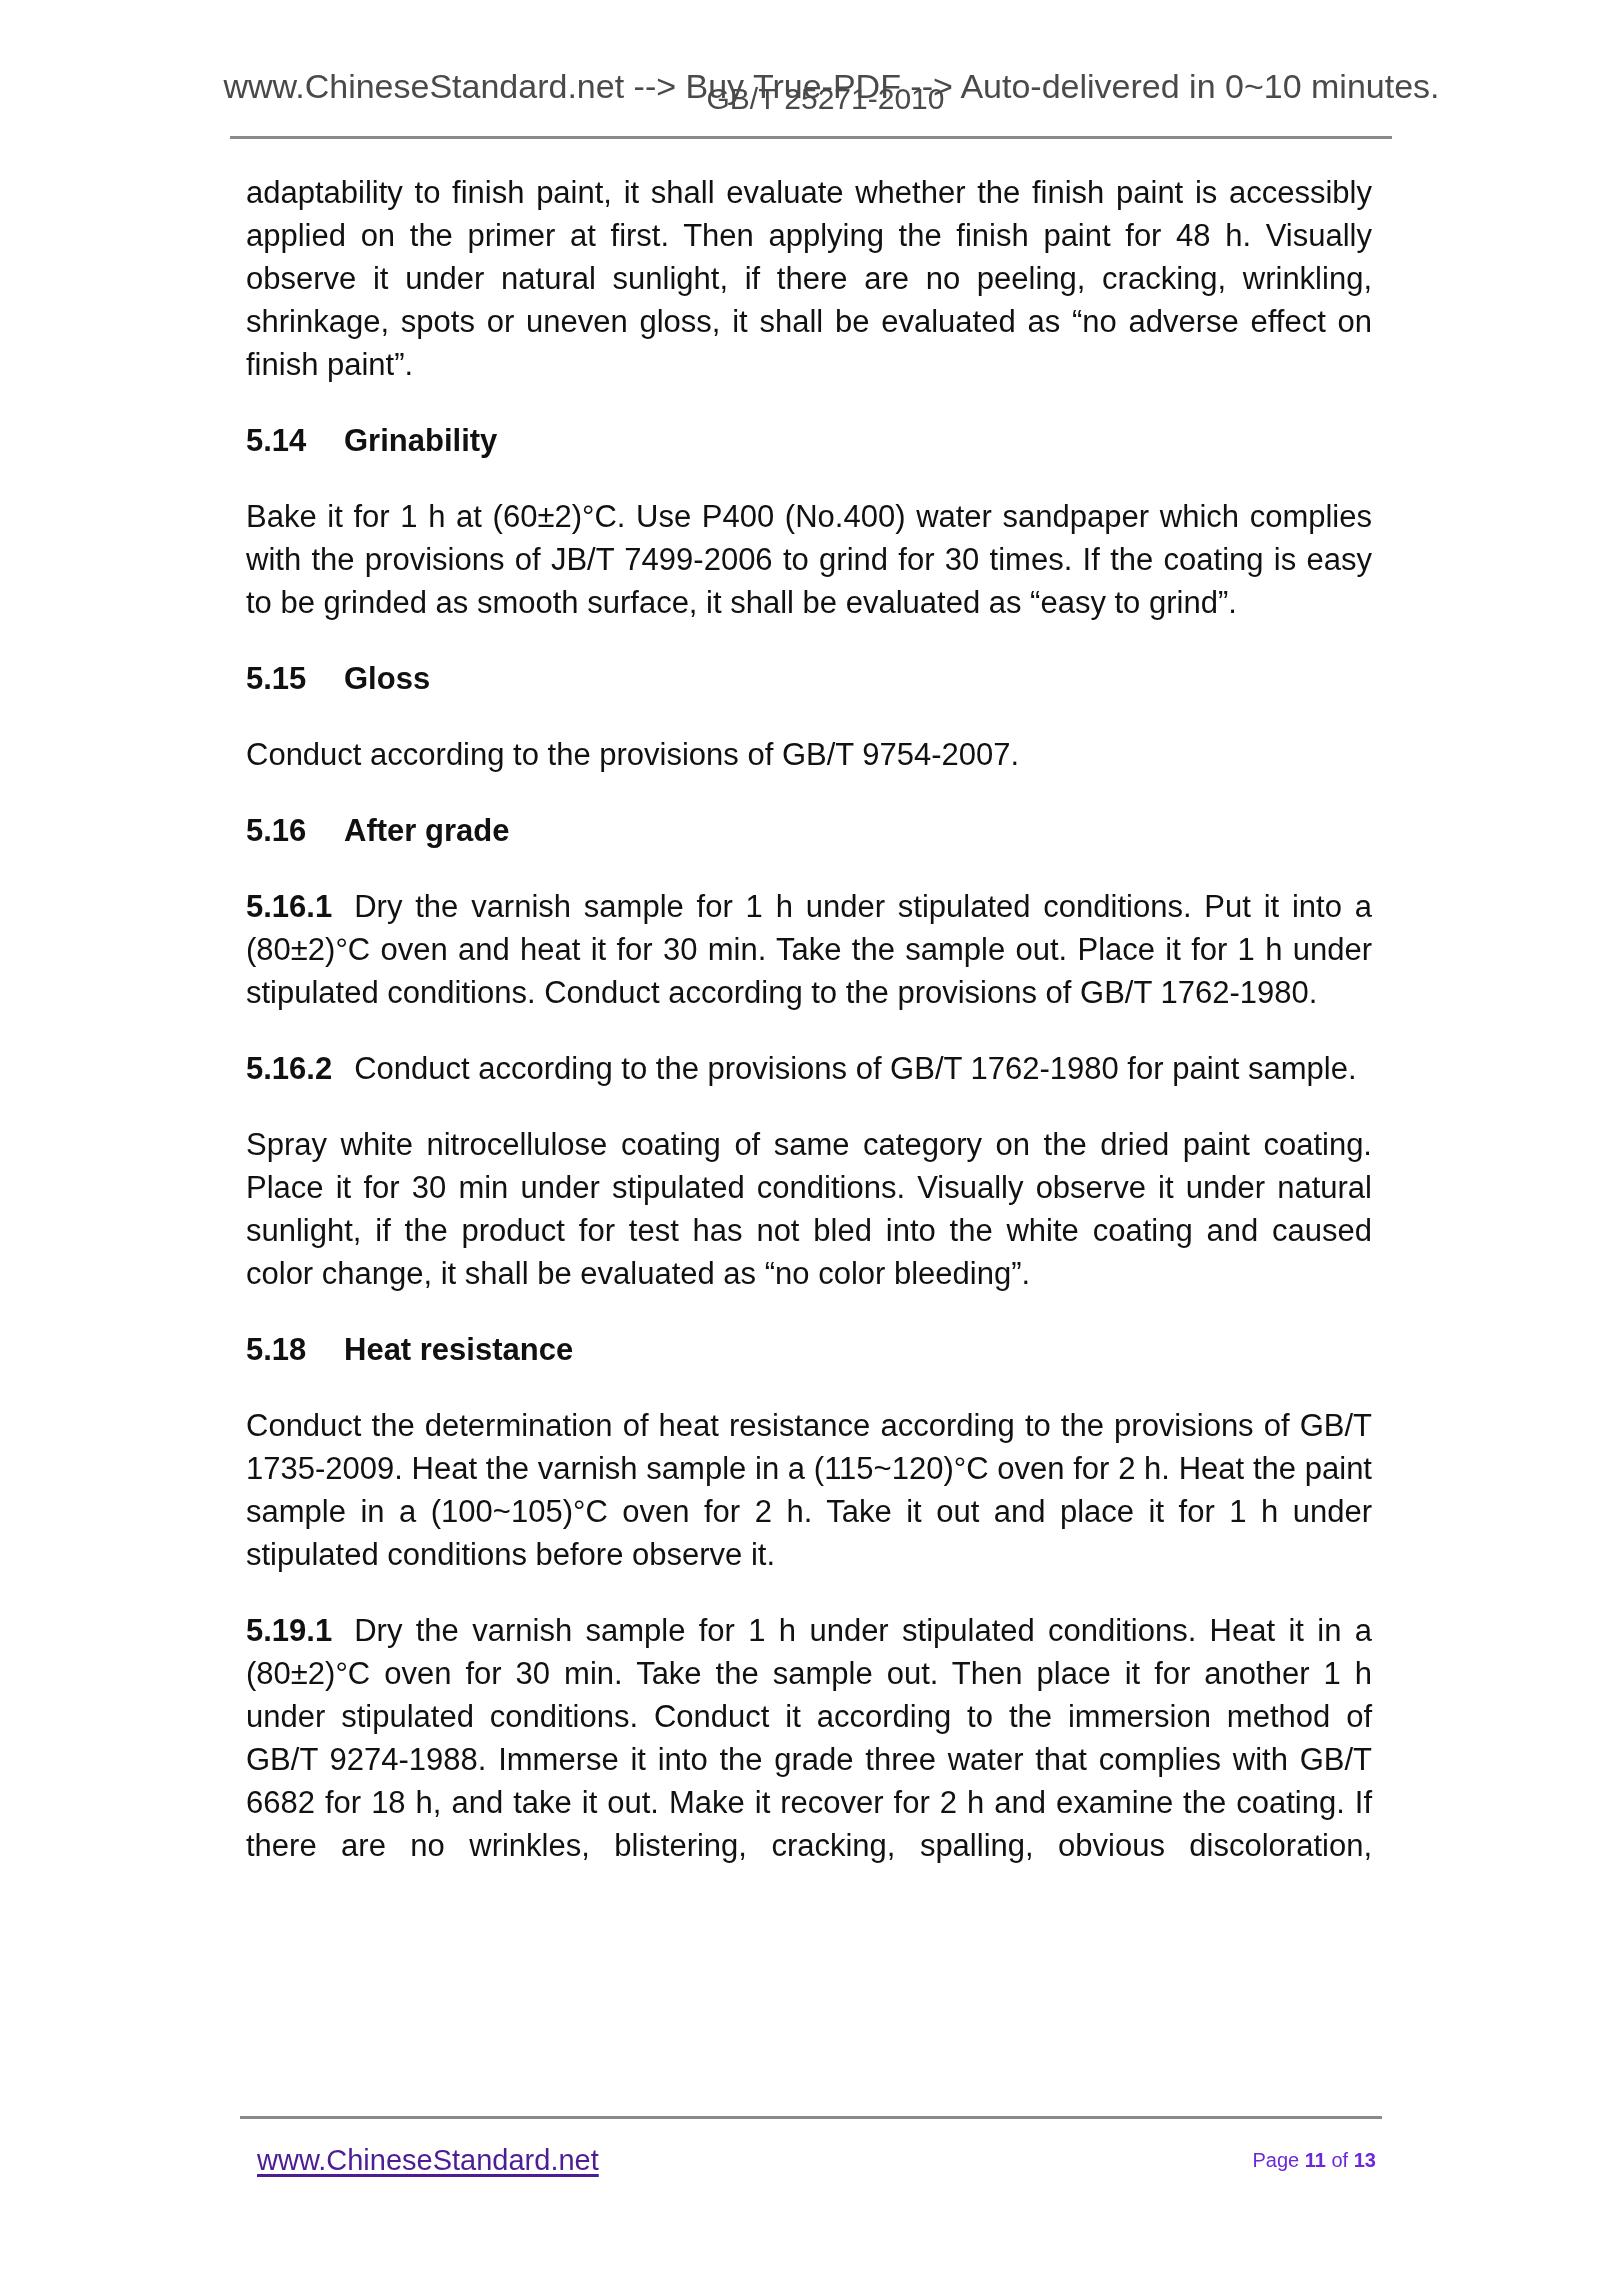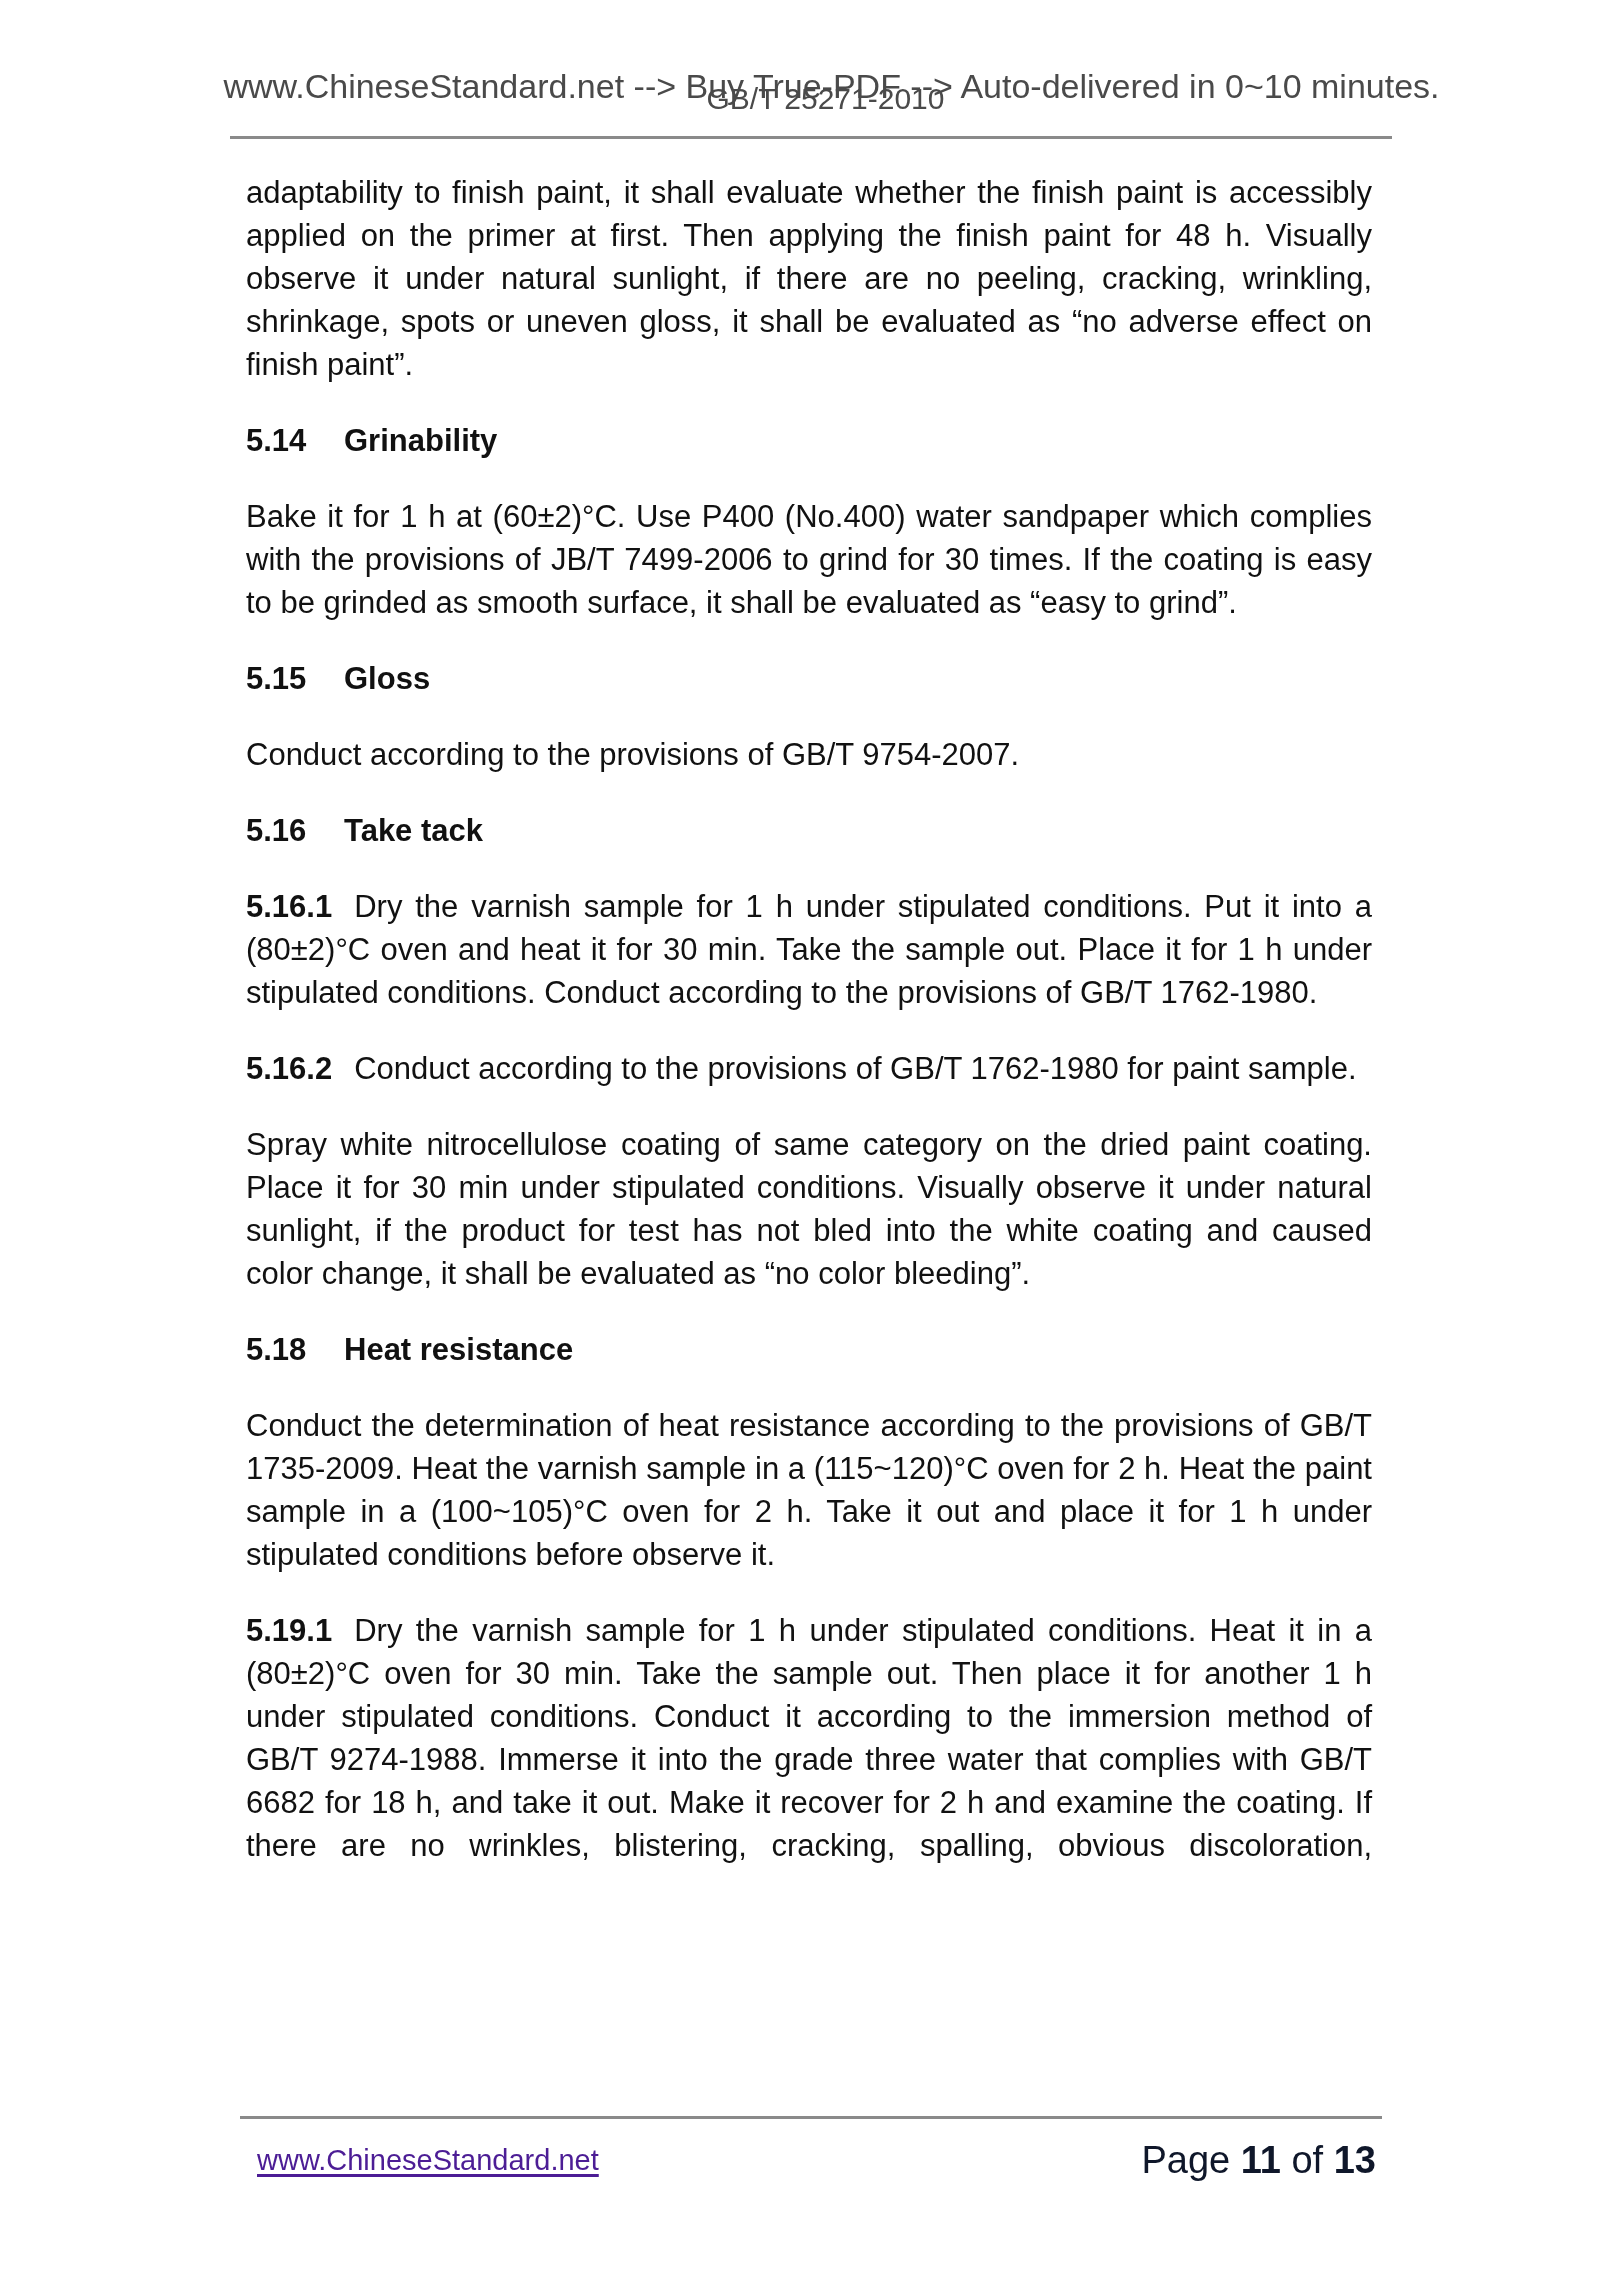--- a/index.html
+++ b/index.html
@@ -38,42 +38,42 @@
   .footer-rule {
     position: absolute; left: 240px; width: 1142px; top: 2116px; height: 2.5px;
     background: #8a8a8a;
   }
   .footer-link {
     position: absolute; left: 257px; top: 2143px; font-size: 29px; line-height: 35px;
     color: #4c1d95; text-decoration: underline; text-decoration-thickness: 2.5px;
     text-underline-offset: 4.2px; cursor: pointer;
   }
   .footer-page {
-    position: absolute; right: 247px; top: 2143px; font-size: 38px; line-height: 35px;
-    color: #0f172a;
+    position: absolute; right: 247px; top: 2143px; font-size: 20px; line-height: 35px;
+    color: #6d28d9;
   }
   .footer-page b { font-weight: bold; }
 </style>
 </head>
 <body>
 
 <div class="banner">www.ChineseStandard.net --&gt; Buy True-PDF --&gt; Auto-delivered in 0~10 minutes.</div>
 <div class="doc-code">GB/T 25271-2010</div>
 <div class="header-rule"></div>
 
 <div class="content">
   <p>adaptability to finish paint, it shall evaluate whether the finish paint is accessibly applied on the primer at first. Then applying the finish paint for 48 h. Visually observe it under natural sunlight, if there are no peeling, cracking, wrinkling, shrinkage, spots or uneven gloss, it shall be evaluated as “no adverse effect on finish paint”.</p>
 
   <h2><span class="num">5.14</span><span>Grinability</span></h2>
   <p>Bake it for 1 h at (60±2)°C. Use P400 (No.400) water sandpaper which complies with the provisions of JB/T 7499-2006 to grind for 30 times. If the coating is easy to be grinded as smooth surface, it shall be evaluated as “easy to grind”.</p>
 
   <h2><span class="num">5.15</span><span>Gloss</span></h2>
   <p>Conduct according to the provisions of GB/T 9754-2007.</p>
 
-  <h2><span class="num">5.16</span><span>Take tack</span></h2>
+  <h2><span class="num">5.16</span><span>After grade</span></h2>
   <p><span class="clause-num">5.16.1</span><span>Dry the varnish sample for 1 h under stipulated conditions. Put it into a (80±2)°C oven and heat it for 30 min. Take the sample out. Place it for 1 h under stipulated conditions. Conduct according to the provisions of GB/T 1762-1980.</span></p>
   <p><span class="clause-num">5.16.2</span><span>Conduct according to the provisions of GB/T 1762-1980 for paint sample.</span></p>
 
   <p>Spray white nitrocellulose coating of same category on the dried paint coating. Place it for 30 min under stipulated conditions. Visually observe it under natural sunlight, if the product for test has not bled into the white coating and caused color change, it shall be evaluated as “no color bleeding”.</p>
 
   <h2><span class="num">5.18</span><span>Heat resistance</span></h2>
   <p>Conduct the determination of heat resistance according to the provisions of GB/T 1735-2009. Heat the varnish sample in a (115~120)°C oven for 2 h. Heat the paint sample in a (100~105)°C oven for 2 h. Take it out and place it for 1 h under stipulated conditions before observe it.</p>
 
   <p style="text-align-last: justify;"><span class="clause-num">5.19.1</span><span>Dry the varnish sample for 1 h under stipulated conditions. Heat it in a (80±2)°C oven for 30 min. Take the sample out. Then place it for another 1 h under stipulated conditions. Conduct it according to the immersion method of GB/T 9274-1988. Immerse it into the grade three water that complies with GB/T 6682 for 18 h, and take it out. Make it recover for 2 h and examine the coating. If there are no wrinkles, blistering, cracking, spalling, obvious discoloration,</span></p>
 </div>

